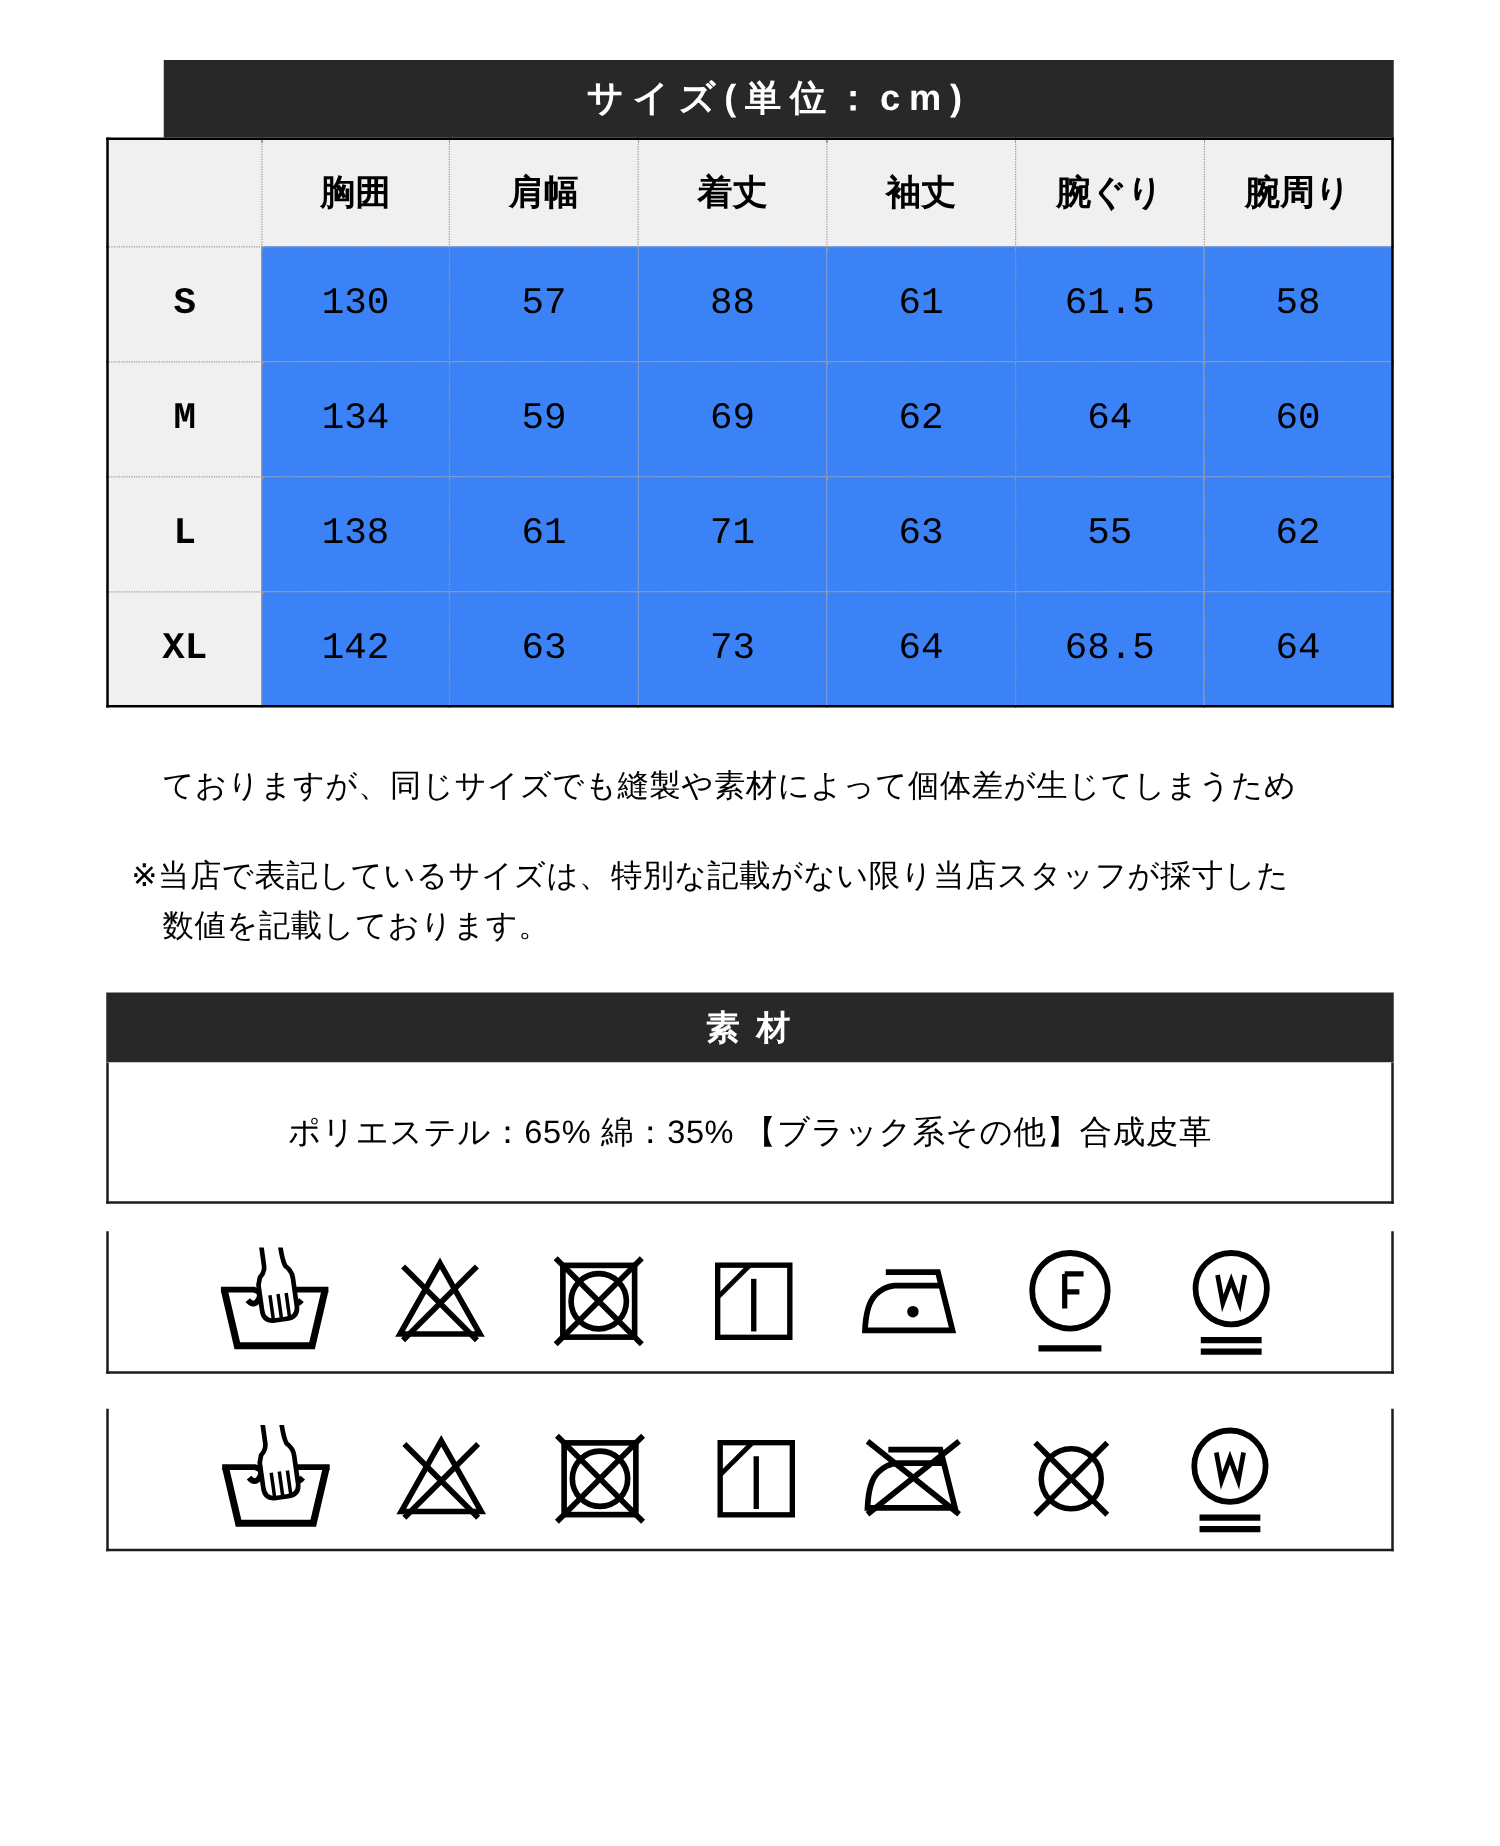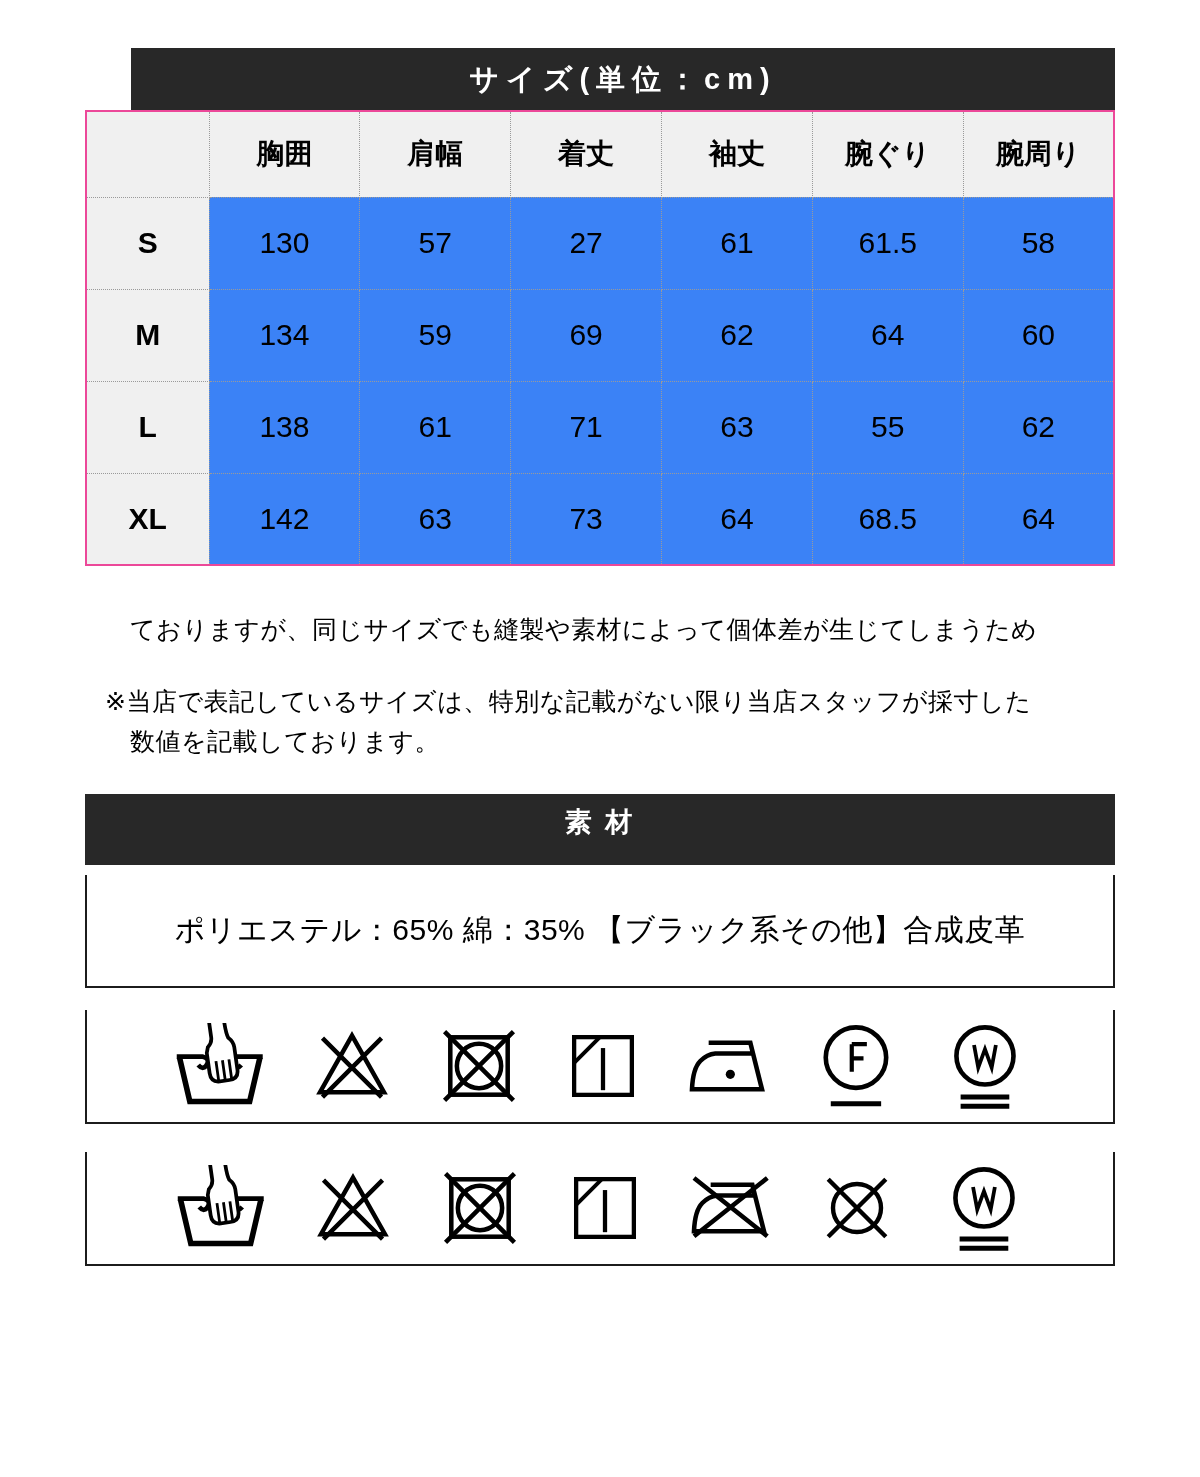--- a/index.html
+++ b/index.html
@@ -16,31 +16,32 @@
     background: #282828;
     color: #fff;
     font-weight: bold;
     text-align: center;
   }
   .bar-title {
     height: 62px; line-height: 62px;
     font-size: 29px; letter-spacing: 7px; margin-left: 46px;
   }
   .bar-small {
-    height: 71px; line-height: 57px;
+    height: 56px; line-height: 57px;
     font-size: 27px; letter-spacing: 3px;
   }
 
   
   .size-section { margin-bottom: 43px; }
   table.size-table {
     width: 100%;
     border-collapse: collapse;
-    border: 2px solid #ec4899;
+    border: 2px solid #000000;
     table-layout: fixed;
+    font-family: Liberation Mono, monospace;
   }
   table.size-table th, table.size-table td {
     border: 1px dotted #9a9a9a;
     text-align: center;
     vertical-align: middle;
     font-size: 30px;
   }
   table.size-table col.c-first { width: 123px; }
   table.size-table thead th {
     background: #f0f0f0;
@@ -65,21 +66,21 @@
   
   .panel {
     border: 2px solid #1c1c1c;
     border-top: none;
     background: #fff;
   }
   .material-section { margin-bottom: 22px; }
   .material-panel {
     height: 113px;
     display: flex; align-items: center; justify-content: center;
-    font-size: 30px; letter-spacing: 0.5px; margin-top: 10px;
+    font-size: 26px; letter-spacing: 0.5px;
   }
   .care-section-1 { margin-bottom: 28px; }
   .care-panel {
     height: 114px;
     display: flex; align-items: center; justify-content: space-evenly;
     padding: 0 42px;
   }
   .care-panel svg { display: block; }
   .care-panel svg[data-name="hand-wash-icon"]          { height: 86px; }
   .care-panel svg[data-name="do-not-bleach-icon"]      { height: 82px; }
@@ -117,21 +118,21 @@
           <th data-name="column-header-sleeve">袖丈</th>
           <th data-name="column-header-armhole">腕ぐり</th>
           <th data-name="column-header-arm-circumference">腕周り</th>
         </tr>
       </thead>
       <tbody>
         <tr data-name="table-row-s">
           <th data-name="size-row-label">S</th>
           <td data-name="size-value-cell">130</td>
           <td data-name="size-value-cell">57</td>
-          <td data-name="size-value-cell">27</td>
+          <td data-name="size-value-cell">88</td>
           <td data-name="size-value-cell">61</td>
           <td data-name="size-value-cell">61.5</td>
           <td data-name="size-value-cell">58</td>
         </tr>
         <tr data-name="table-row-m">
           <th data-name="size-row-label">M</th>
           <td data-name="size-value-cell">134</td>
           <td data-name="size-value-cell">59</td>
           <td data-name="size-value-cell">69</td>
           <td data-name="size-value-cell">62</td>

